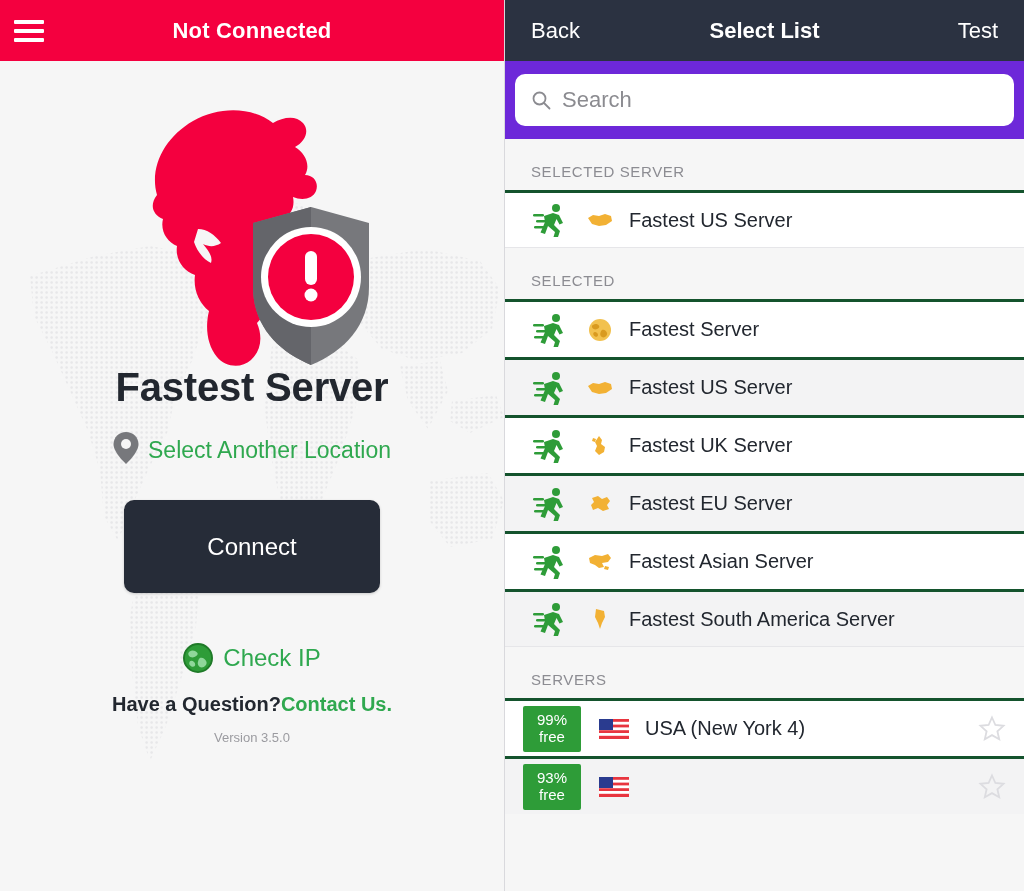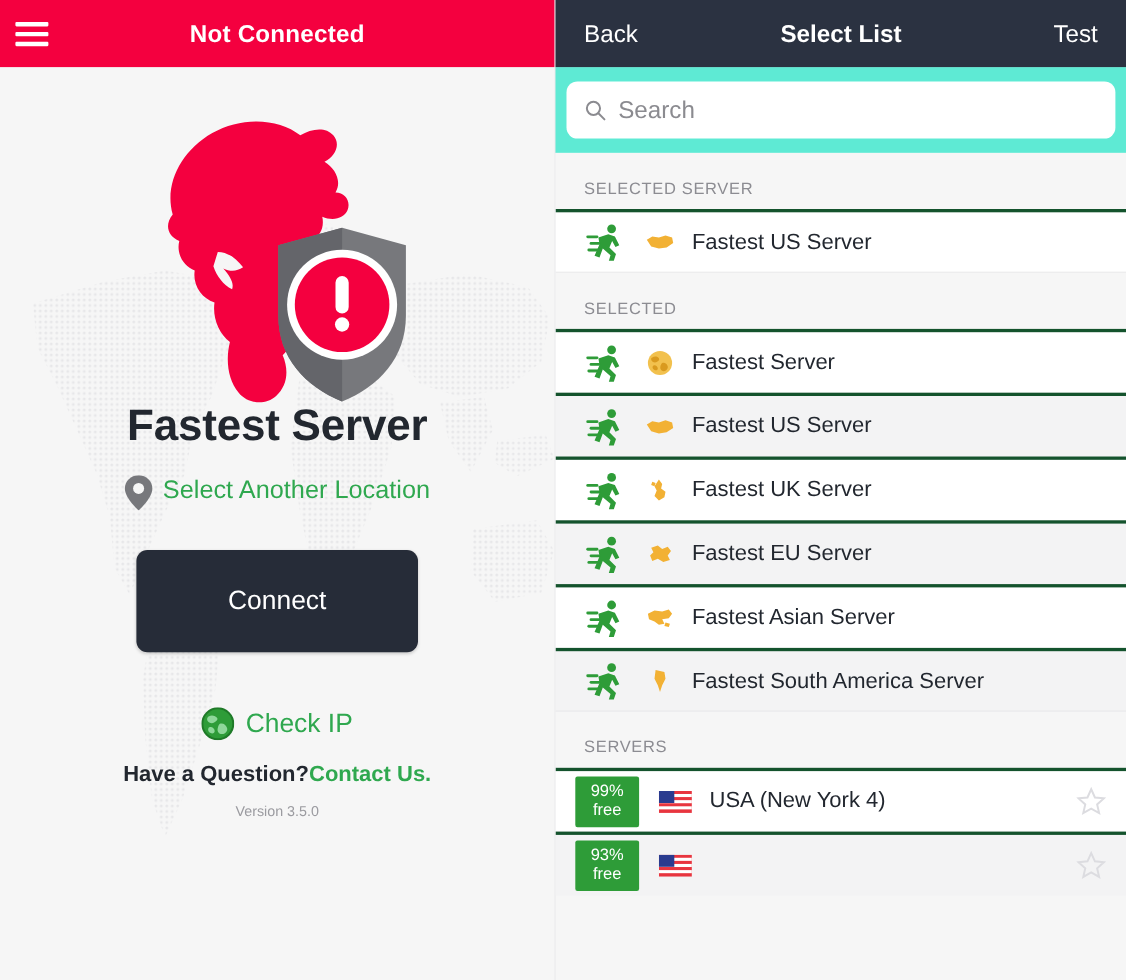--- a/index.html
+++ b/index.html
@@ -57,21 +57,21 @@
   }
   .logo-wrap svg { display: block; width: 100%; height: 100%; }
 
   .brand-title {
     position: relative; z-index: 2;
     font-size: 40px; font-weight: bold; color: #22272f;
     margin-top: -14px; letter-spacing: -0.2px;
   }
   .select-location {
     position: relative; z-index: 2;
-    display: flex; align-items: flex-start; gap: 9px;
+    display: flex; align-items: flex-end; gap: 9px;
     margin-top: 22px; cursor: pointer;
   }
   .pin-icon { width: 26px; height: 32px; }
   .select-location-label { font-size: 23px; color: #2fa84f; }
 
   .connect-btn {
     position: relative; z-index: 2;
     margin-top: 36px;
     width: 256px; height: 93px;
     background: #262c38; color: #ffffff;
@@ -118,21 +118,21 @@
   }
   .nav-back, .nav-test { color: #ffffff; font-size: 22px; cursor: pointer; }
   .nav-title {
     position: absolute; left: 0; right: 0; text-align: center;
     color: #ffffff; font-size: 22px; font-weight: bold;
     pointer-events: none;
   }
 
   .search-band {
     flex: 0 0 78px;
-    background: #5eead4;
+    background: #6d28d9;
     display: flex; align-items: center;
     padding: 0 10px;
   }
   .search-box {
     flex: 1; height: 52px;
     background: #ffffff; border-radius: 10px;
     display: flex; align-items: center; gap: 11px;
     padding: 0 16px;
   }
   .search-icon { width: 20px; height: 20px; flex: 0 0 20px; }

